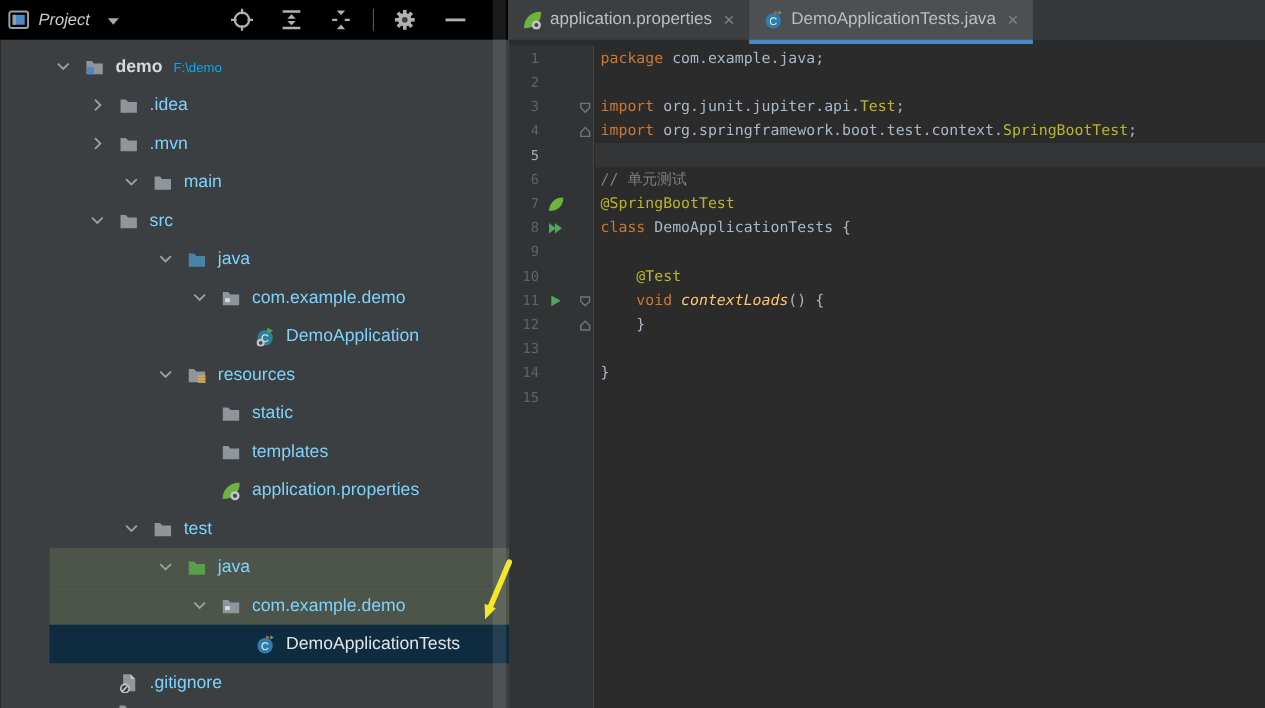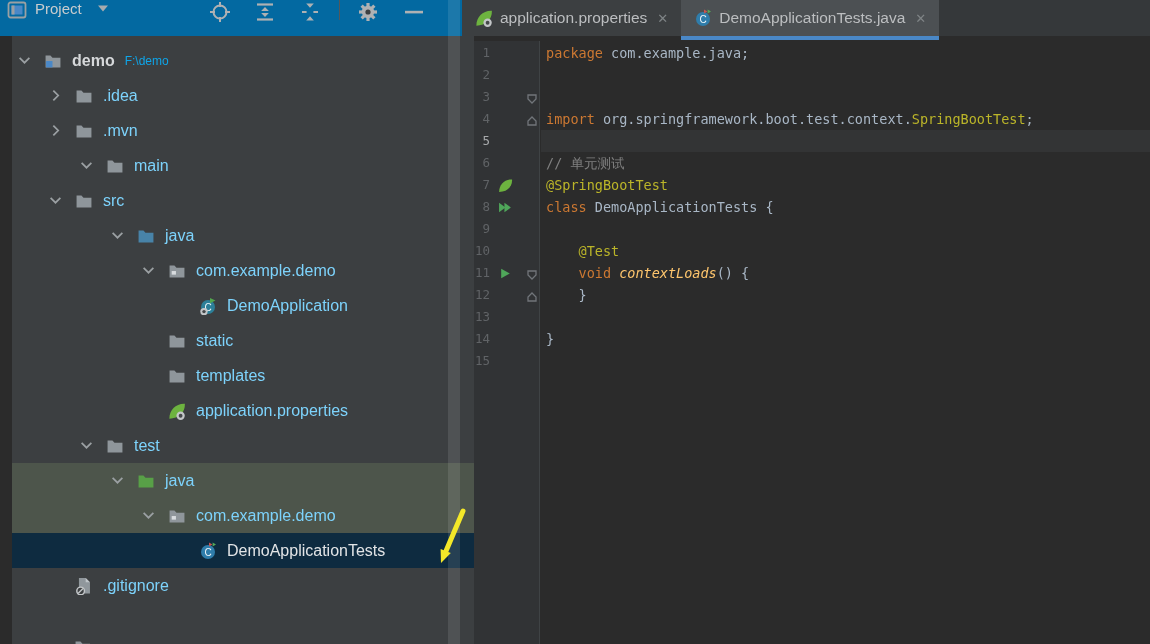--- a/index.html
+++ b/index.html
@@ -2,21 +2,21 @@
 <html><head>
 <meta charset="utf-8">
 <style>
   * { margin:0; padding:0; box-sizing:border-box; }
   html,body { width:1150px; height:644px; overflow:hidden; background:#2b2b2b;
               font-family:"Liberation Sans", sans-serif; }
   #stage { position:relative; width:1150px; height:644px; background:#2b2b2b; }
 
   
   .panel-header { position:absolute; left:0; top:0; width:462px; height:36px;
-                  background:#0369a1; display:flex; align-items:flex-start; z-index:5; }
+                  background:#000000; display:flex; align-items:center; z-index:5;font-style:italic; }
   .ph-winicon { margin-left:7px; width:20px; height:20px; flex:0 0 auto; }
   .ph-title { margin-left:8px; font-size:15px; color:#c9ccce; }
   .ph-caret { margin-left:14px; width:14px; height:12px; }
   .tb-icon { width:24px; height:24px; display:flex; align-items:center; justify-content:center; flex:0 0 auto; }
   .tb-locate { margin-left:98px; }
   .tb-gap { margin-left:21px; }
   .tb-divider { margin-left:17px; width:1px; height:20px; background:#55585a; }
   .tb-gear { margin-left:16px; }
   .tb-min { margin-left:22px; }
 
@@ -27,22 +27,22 @@
   .tab.inactive { background:#3c3f41; }
   .tab.active { background:#4c5053; }
   .tab.active::after { content:''; position:absolute; left:0; right:0; top:36px; height:4px;
                        background:#4a88c7; }
   .tab .tab-icon { width:18px; height:18px; margin-right:7px; }
   .tab .tab-label { font-size:15.5px; color:#bcbec0; white-space:nowrap; }
   .tab .tab-close { margin-left:10px; color:#7f8486; font-size:13px; }
   .tabs-filler { flex:1; background:#35383a; }
 
   
-  .tree-panel { position:absolute; left:12px; top:36px; width:462px; bottom:0;
-                background:#3c3f41; overflow:hidden; z-index:4; }
+  .tree-panel { position:absolute; left:1px; top:36px; width:462px; bottom:0;
+                background:#3c3f41; overflow:hidden; z-index:4;padding-left:44px; }
   .tree { padding-top:7px; }
   .tree-row { height:35px; display:flex; align-items:center; white-space:nowrap; }
   .tree-row.highlighted { background:#4d554b; }
   .tree-row.selected { background:#0e2b40; }
   .tr-chevron { width:26px; height:14px; flex:0 0 auto; display:flex; align-items:center; }
   .tr-icon { width:20px; height:18px; flex:0 0 auto; margin-right:8px; display:flex; align-items:center; }
   .tr-label { font-size:16px; color:#7dd3fc; }
   .tree-row.selected .tr-label { color:#e2e4e6; }
   .tr-label.bold { font-weight:bold; color:#d6d8da; }
   .tr-secondary { font-size:12px; color:#0ea5e9; margin-left:10px; }
@@ -165,20 +165,21 @@
         </div>
         <div class="line">
           <span class="ln">2</span>
           <span class="code"></span>
         </div>
         <div class="line">
           <span class="ln">3</span>
           <span class="fold"><svg width="12" height="12" viewBox="0 0 12 12">
               <path d="M2 2 h8 v4 l-4,4 l-4,-4 Z" fill="none" stroke="#71757a" stroke-width="1.3"></path>
             </svg></span>
+          <span class="code"><span class="tk-k">import </span><span class="tk-p">org.junit.jupiter.api.</span><span class="tk-a">Test</span><span class="tk-p">;</span></span>
         </div>
         <div class="line">
           <span class="ln">4</span>
           <span class="fold"><svg width="12" height="12" viewBox="0 0 12 12">
               <path d="M2 10 h8 v-4 l-4,-4 l-4,4 Z" fill="none" stroke="#71757a" stroke-width="1.3"></path>
             </svg></span>
           <span class="code"><span class="tk-k">import </span><span class="tk-p">org.springframework.boot.test.context.</span><span class="tk-a">SpringBootTest</span><span class="tk-p">;</span></span>
         </div>
         <div class="line current">
           <span class="ln">5</span>
@@ -345,20 +346,38 @@
             <svg width="18" height="18" viewBox="0 0 18 18">
               <circle cx="9" cy="10" r="7" fill="#2c7f98"></circle>
               <text x="9" y="13.6" text-anchor="middle" font-size="10" font-family="Liberation Sans, sans-serif" fill="#eaf5f8">C</text>
               <polygon points="11,1 16.5,3.6 11,6.2" fill="#53a54e"></polygon>
               <circle cx="5" cy="14.6" r="3.7" fill="#c3c6c8"></circle>
               <circle cx="5" cy="14.6" r="1.7" fill="#45484a"></circle>
             </svg>
           </span>
           <span class="tr-label">DemoApplication</span>
         </div>
+        <div class="tree-row" style="padding-left: 99px;">
+          <span class="tr-chevron">
+            <svg width="13" height="13" viewBox="0 0 12 12">
+              <polyline points="1.5,3.5 6,8 10.5,3.5" fill="none" stroke="#9ba0a3" stroke-width="1.6"></polyline>
+            </svg>
+          </span>
+          <span class="tr-icon">
+            <svg width="18" height="17" viewBox="0 0 16 16">
+              <path d="M1 3.2 h4.6 l1.9 2.1 H15 v9.2 H1 Z" fill="#8f969b"></path>
+              <g fill="#d5a54a">
+                <rect x="8.8" y="8.6" width="6.6" height="1.7"></rect>
+                <rect x="8.8" y="11" width="6.6" height="1.7"></rect>
+                <rect x="8.8" y="13.4" width="6.6" height="1.7"></rect>
+              </g>
+            </svg>
+          </span>
+          <span class="tr-label">resources</span>
+        </div>
         <div class="tree-row" style="padding-left: 130px;">
           <span class="tr-chevron"></span>
           <span class="tr-icon">
             <svg width="18" height="17" viewBox="0 0 16 16">
               <path d="M1 3.2 h4.6 l1.9 2.1 H15 v9.2 H1 Z" fill="#8f969b"></path>
             </svg>
           </span>
           <span class="tr-label">static</span>
         </div>
         <div class="tree-row" style="padding-left: 130px;">

